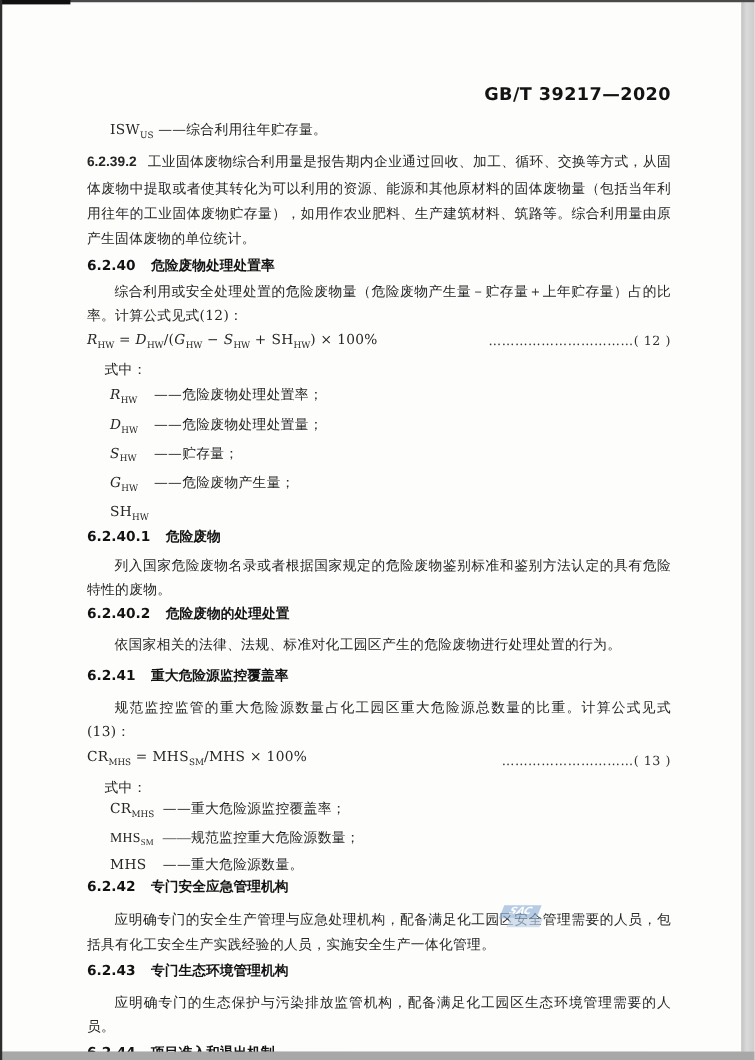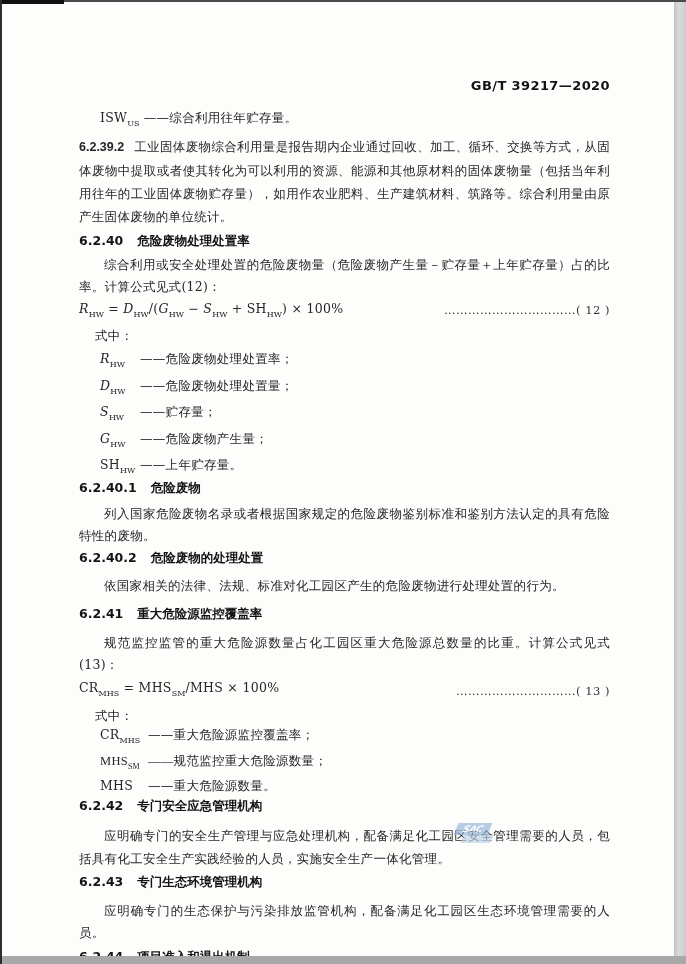--- a/index.html
+++ b/index.html
@@ -6,21 +6,21 @@
   body{width:686px;height:964px;font-family:"DejaVu Serif","Liberation Serif",serif;}
   .canvas{position:relative;width:686px;height:964px;background:linear-gradient(90deg,#bdbdbd,#d6d6d6);overflow:hidden;}
   .page{position:absolute;left:2px;top:2px;width:672px;height:954px;background:#fdfdfc;}
   .edge-left{position:absolute;left:0;top:0;width:2px;height:964px;background:#2e2e2e;}
   .edge-top{position:absolute;left:0;top:0;width:686px;height:2px;background:#4a4a4a;}
   .edge-top-dark{position:absolute;left:0;top:0;width:64px;height:4px;background:#101010;}
   .edge-bottom{position:absolute;left:0;top:956px;width:686px;height:8px;background:#a8a8a8;}
   .edge-right{position:absolute;left:674px;top:0;width:12px;height:964px;background:linear-gradient(90deg,#c2c2c2,#dadada 40%,#cccccc);}
   .content{position:absolute;left:79px;top:0;width:531px;color:#242424;}
 
-  .hdr{margin-top:78px;text-align:right;font-family:"DejaVu Sans","Liberation Sans",sans-serif;font-weight:bold;font-size:13px;line-height:16px;color:#131313;letter-spacing:.4px;}
+  .hdr{margin-top:78px;text-align:right;font-family:"DejaVu Sans","Liberation Sans",sans-serif;font-weight:bold;font-size:16px;line-height:16px;color:#131313;letter-spacing:.4px;}
 
   .txt{font-size:12.5px;letter-spacing:.3px;color:#262626;}
   .line-isw{margin-top:13px;margin-left:21px;line-height:22px;}
   .para{line-height:23px;text-align:justify;}
   .secnum{font-family:Liberation Sans, sans-serif;font-weight:bold;margin-right:10px;letter-spacing:0;}
   .indent{text-indent:2em;}
   .heading{font-family:"DejaVu Sans","Liberation Sans",sans-serif;font-weight:bold;font-size:12.5px;line-height:16px;color:#131313;}
   .heading .num{margin-right:14px;}
 
   .formula-line{position:relative;line-height:22px;}
@@ -76,21 +76,20 @@
     <div class="defrow txt">
       <span class="syms"><i>S</i><sub>HW</sub></span>
       <span>——贮存量；</span>
     </div>
     <div class="defrow txt">
       <span class="syms"><i>G</i><sub>HW</sub></span>
       <span>——危险废物产生量；</span>
     </div>
     <div class="defrow txt">
       <span class="syms"><span>SH</span><sub>HW</sub></span>
-      <span>——上年贮存量。</span>
     </div>
 
     <div class="heading" style="margin-top:-1px;">
       <span class="num">6.2.40.1</span><span>危险废物</span>
     </div>
     <div class="para txt indent" style="margin-top:7px;line-height:22px;">列入国家危险废物名录或者根据国家规定的危险废物鉴别标准和鉴别方法认定的具有危险特性的废物。</div>
 
     <div class="heading" style="margin-top:3px;">
       <span class="num">6.2.40.2</span><span>危险废物的处理处置</span>
     </div>

